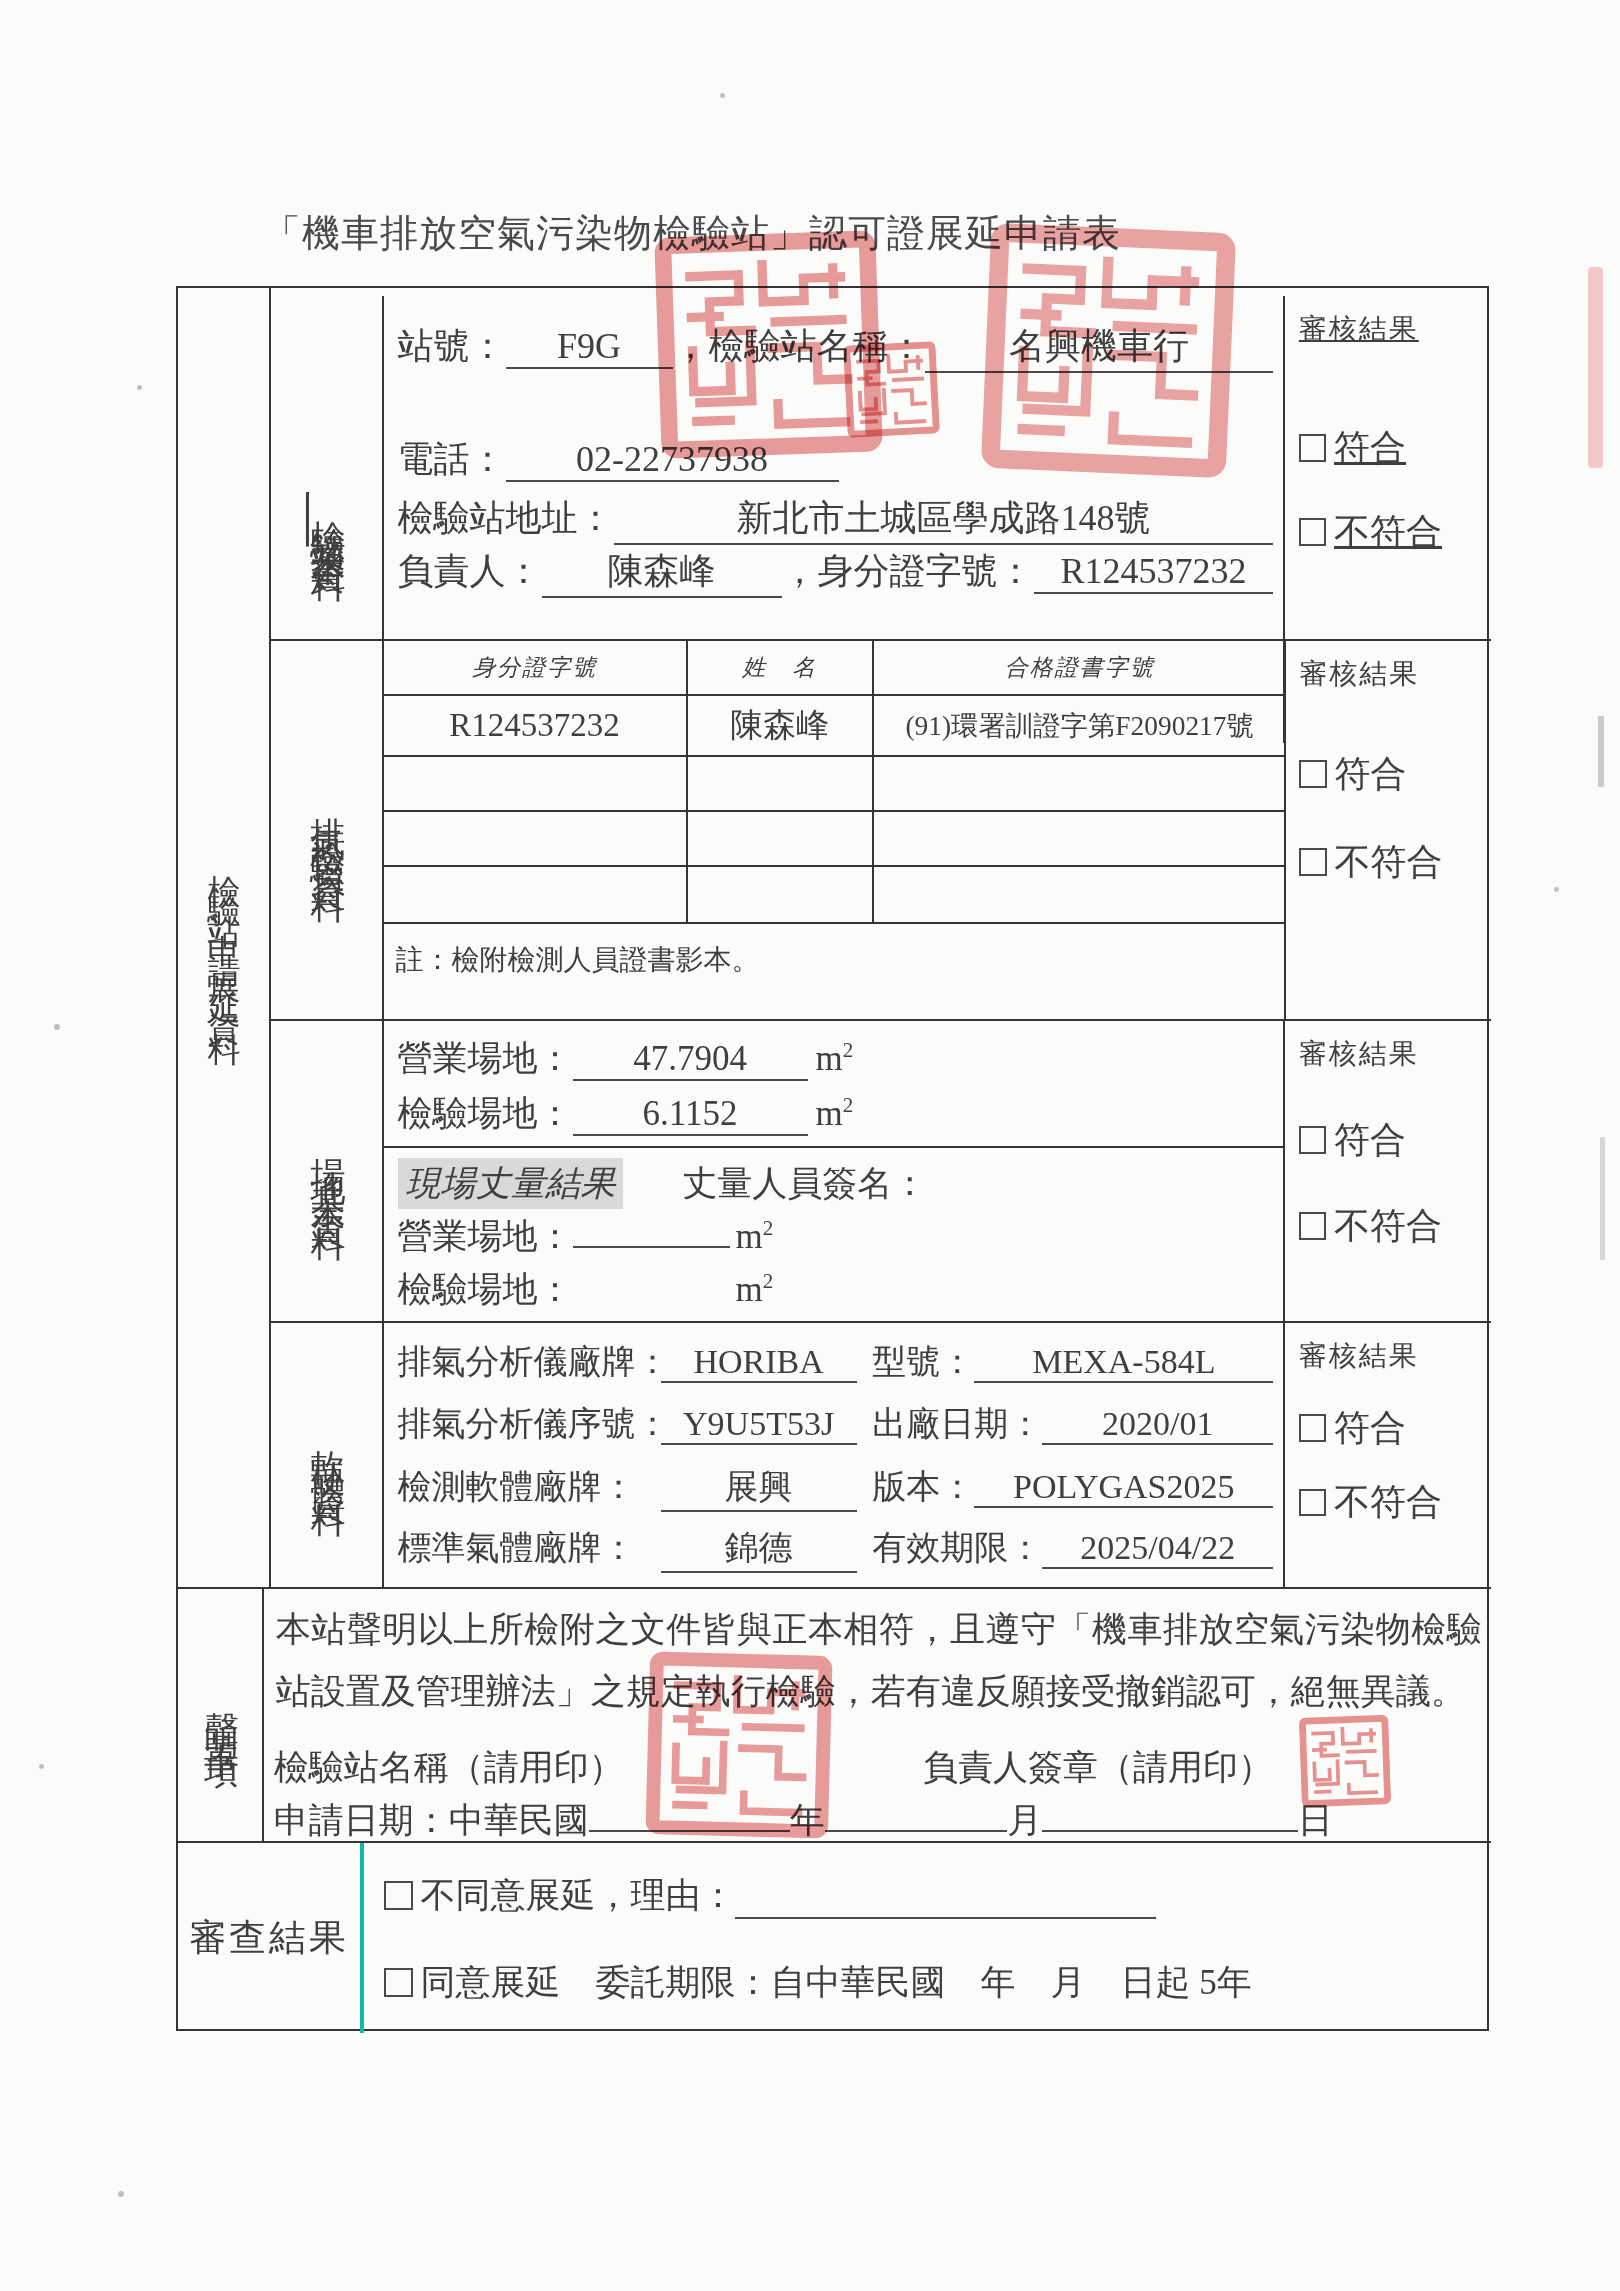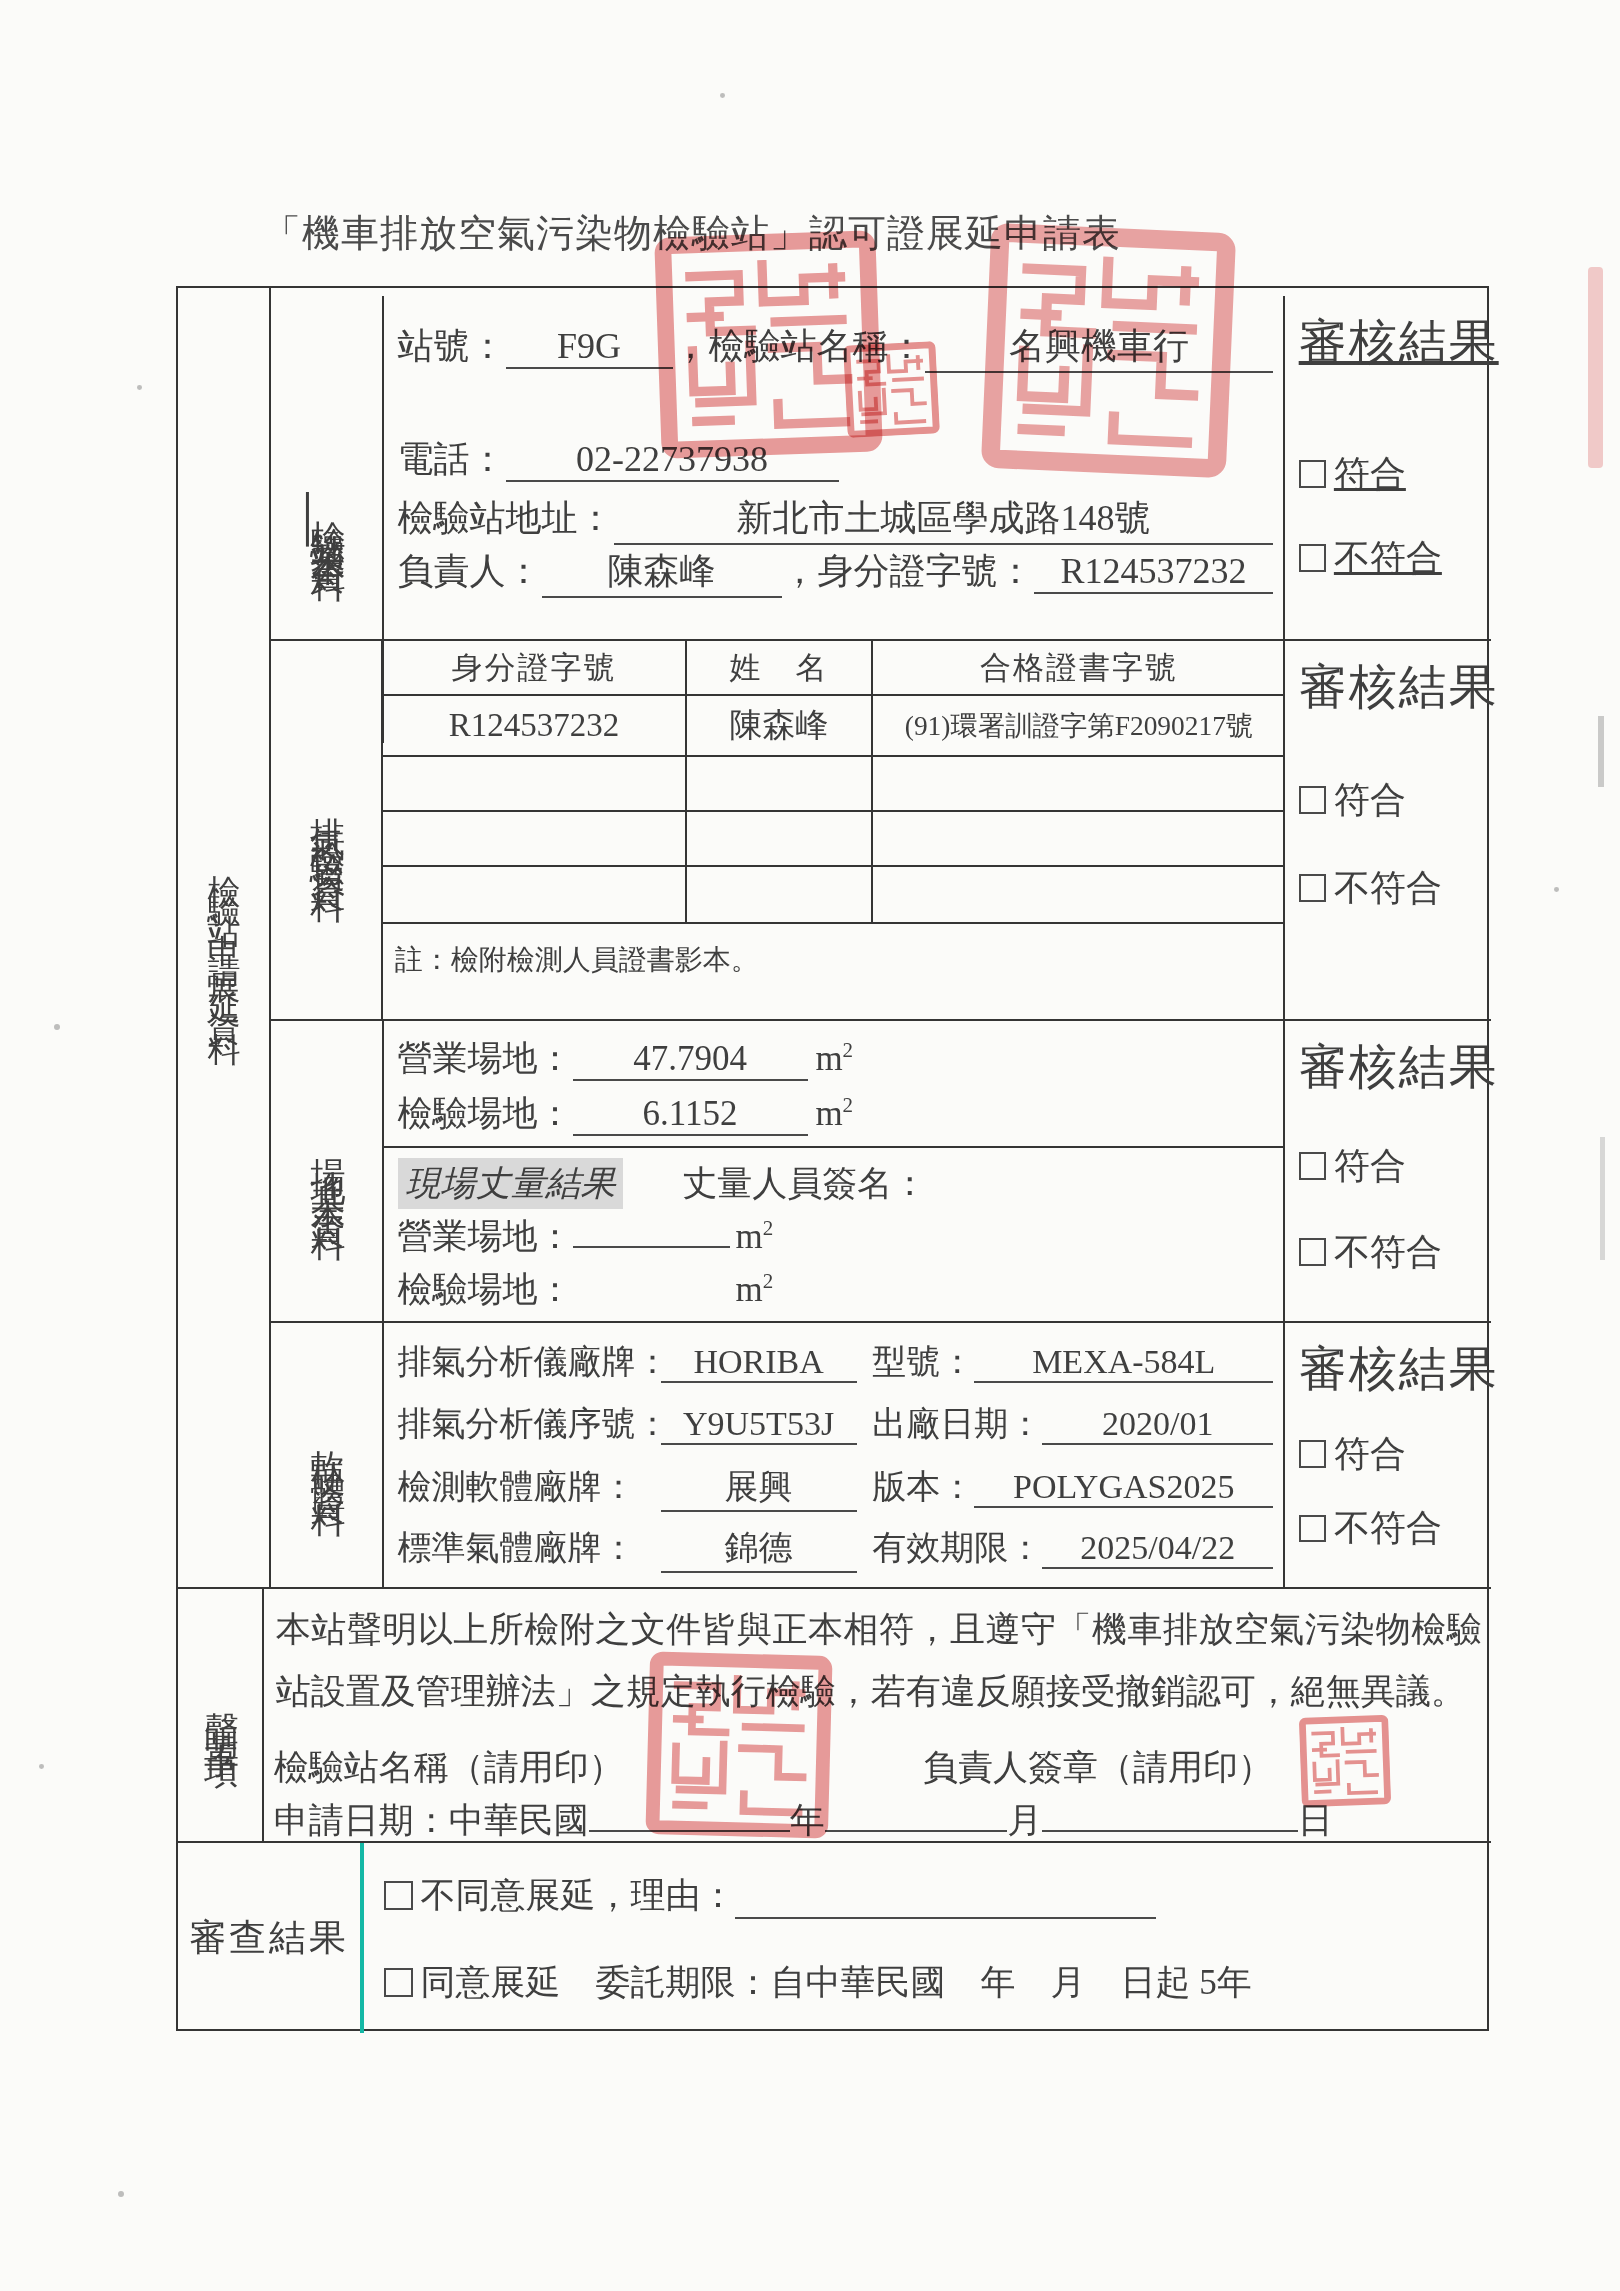--- a/index.html
+++ b/index.html
@@ -29,21 +29,21 @@
   .sec-label { width:113px; border-right:2px solid #353535; display:flex; align-items:center; justify-content:center; }
   .sec-label .vtext { font-size:35px; }
   .band-s1 .sec-label .vtext { letter-spacing:7.8px; }
   .band-s2 .sec-label .vtext { letter-spacing:11.8px; }
   .band-s3 .sec-label .vtext { letter-spacing:13.7px; }
   .band-s4 .sec-label .vtext { letter-spacing:12.7px; }
 
   .content { width:902px; border-right:2px solid #353535; position:relative; }
 
   .audit { width:206px; padding:13.7px 7.8px 9.8px 13.7px; display:flex; flex-direction:column; }
-  .audit-hdr { font-size:48px; letter-spacing:2px; white-space:nowrap; }
+  .audit-hdr { font-size:28px; letter-spacing:2px; white-space:nowrap; }
   .audit-item { display:flex; align-items:center; font-size:36px; white-space:nowrap;text-align:right; }
   .cb { width:27.4px; height:27.4px; border:2.9px solid #4a4a4a; display:inline-block; margin-right:7.8px; flex:0 0 auto; background:transparent; }
   .band-s1 .audit-item.i1 { margin-top:76px; } .band-s1 .audit-item.i2 { margin-top:35px; }
   .band-s2 .audit-item.i1 { margin-top:57px; } .band-s2 .audit-item.i2 { margin-top:39px; }
   .band-s3 .audit-item.i1 { margin-top:43px; } .band-s3 .audit-item.i2 { margin-top:37px; }
   .band-s4 .audit-item.i1 { margin-top:29px; } .band-s4 .audit-item.i2 { margin-top:25.5px; }
 
   .row { position:absolute; left:13.7px; right:9.8px; display:flex; align-items:baseline; white-space:nowrap; }
   .uf { display:inline-block; border-bottom:2px solid #4a4a4a; text-align:center; }
   sup { font-size:60%; }
@@ -51,21 +51,21 @@
   
   .s1r { font-size:36px; }
   .s1r.small { font-size:29px; }
   .s1r.small .uf.tiny { font-size:25.5px; }
 
   
   .ins-table { display:grid; grid-template-columns:304px 186px 412px; grid-template-rows:55px 61px 55px 55px 57px; }
   .ins-table > div { border-right:2px solid #353535; border-bottom:2px solid #353535;
                      display:flex; align-items:center; justify-content:center; font-size:33px; }
   .ins-table > div:nth-child(3n) { border-right:none; }
-  .ins-table .hdr { font-size:31px; letter-spacing:2px; }
+  .ins-table .hdr { font-size:23px; letter-spacing:2px;font-style:italic; }
   .ins-table .cert { font-size:27.4px; }
   .ins-note { position:absolute; left:11.8px; top:300px; font-size:28px; }
 
   
   .s3r { font-size:35px; }
   .s3-divider { position:absolute; left:0; right:0; top:125px; border-top:2px solid #353535; }
   .hl { background:#d9d9d9; padding:2px 7.8px;font-style:italic; }
 
   
   .s4r { font-size:34px; }

